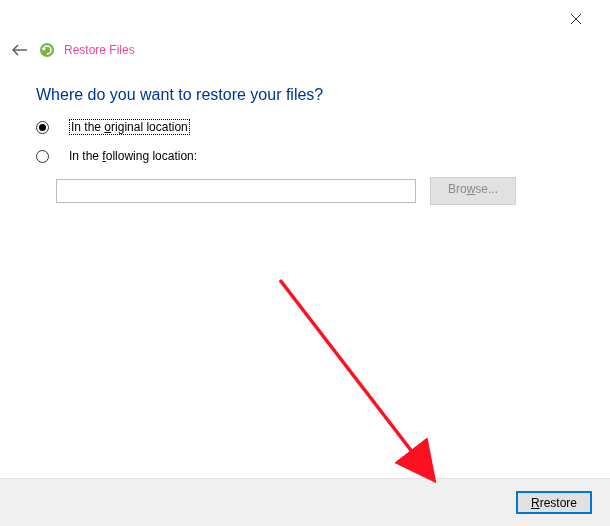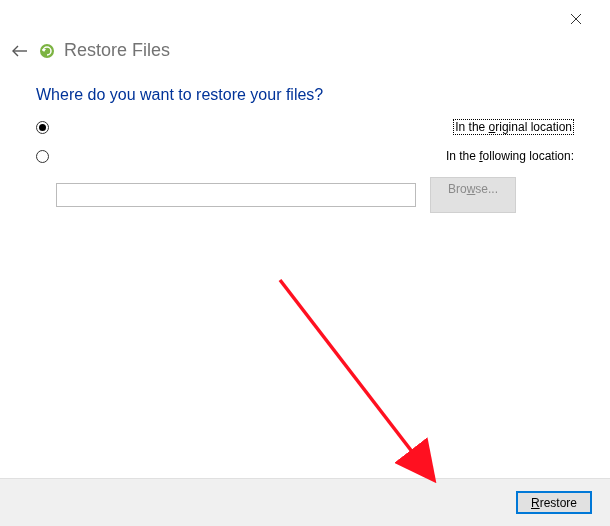--- a/index.html
+++ b/index.html
@@ -47,22 +47,22 @@
       justify-content: center;
     }
     .app-icon {
       width: 18px;
       height: 18px;
       display: flex;
       align-items: center;
       justify-content: center;
     }
     .header-title {
-      font-size: 18px;
-      color: #737373;
+      font-size: 12px;
+      color: #ec4899;
     }
     .content {
       position: absolute;
       top: 86px;
       left: 36px;
       right: 36px;
     }
     .question {
       color: #003399;
       font-size: 16px;
@@ -71,21 +71,20 @@
     }
     .radio-group {
       font-size: 12px;
     }
     .radio-option {
       display: flex;
       align-items: center;
       gap: 20px;
       margin-bottom: 14px;
       cursor: pointer;
-      justify-content: space-between;
     }
     .radio-circle {
       width: 13px;
       height: 13px;
       border: 1px solid #333;
       border-radius: 50%;
       display: flex;
       align-items: center;
       justify-content: center;
       flex-shrink: 0;
@@ -113,21 +112,21 @@
     .location-input {
       width: 360px;
       height: 24px;
       border: 1px solid #bbb;
       background: #fff;
       padding: 0 4px;
       font-size: 12px;
     }
     .browse-btn {
       width: 86px;
-      height: 36px;
+      height: 28px;
       background: #e1e1e1;
       border: 1px solid #d0d0d0;
       color: #8a8a8a;
       font-size: 12px;
       text-align: center;
       line-height: 22px;
       cursor: default;
     }
     .footer {
       position: absolute;

